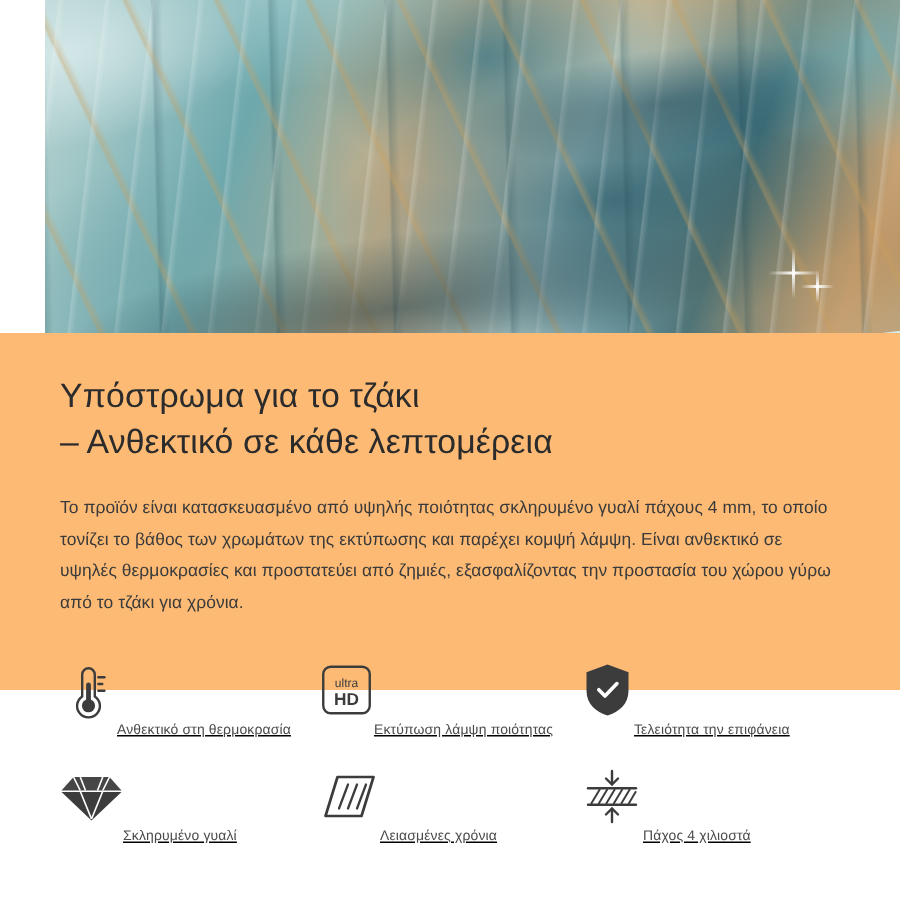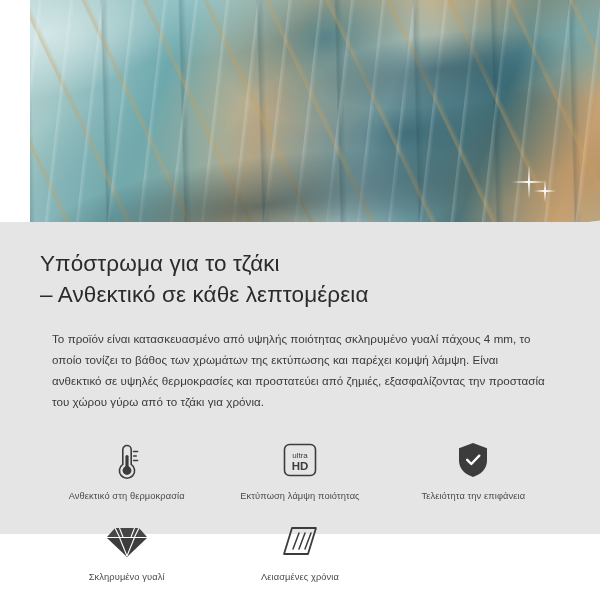--- a/index.html
+++ b/index.html
@@ -9,22 +9,22 @@
   body {
     width: 600px;
     height: 600px;
     background: #ffffff;
     font-family: "Liberation Sans", sans-serif;
     overflow: hidden;
   }
   .page {
     position: relative;
     width: 600px;
-    height: 534px;
-    background: #e5e5e5;
+    height: 460px;
+    background: #fdba74;
   }
 
   
   .hero {
     position: relative;
     width: 600px;
     height: 222px;
     overflow: hidden;
     background: #ffffff;
   }
@@ -128,37 +128,38 @@
     letter-spacing: 0.1px;
     margin: 0 0 18px 0;
   }
   .headline .line2 {
     display: block;
   }
   .body-text {
     color: #3a3a3a;
     font-size: 11.6px;
     line-height: 21px;
-    margin: 12px;
+    margin: 0;
     max-width: 516px;
     letter-spacing: 0.05px;
   }
 
   
   .features {
     margin-top: 26px;
     display: grid;
     grid-template-columns: repeat(3, 1fr);
     row-gap: 18px;
   }
   .feature {
     display: flex;
-    flex-direction: column;
-    align-items: center;
+    flex-direction: row;
+    align-items: flex-end;
     text-align: center;
+    text-decoration: underline;
   }
   .feature-icon {
     height: 44px;
     display: flex;
     align-items: center;
     justify-content: center;
     margin-bottom: 9px;
   }
   .feature-label {
     font-size: 9.3px;
@@ -259,16 +260,39 @@
             <g stroke="#3c3c3c" stroke-width="1.5" stroke-linecap="round">
               <line x1="13" y1="25" x2="19" y2="9"></line>
               <line x1="19" y1="25" x2="25" y2="9"></line>
               <line x1="25" y1="25" x2="31" y2="9"></line>
             </g>
           </svg>
         </div>
         <div class="feature-label">Λειασμένες χρόνια</div>
       </div>
 
+      <div class="feature">
+        <div class="feature-icon">
+          <svg width="42" height="40" viewBox="0 0 42 40">
+            <g stroke="#3c3c3c" stroke-width="1.6" stroke-linecap="round" fill="none">
+              <line x1="21" y1="3" x2="21" y2="11"></line>
+              <path d="M17 8 l4 4 l4 -4"></path>
+              <line x1="21" y1="37" x2="21" y2="29"></line>
+              <path d="M17 32 l4 -4 l4 4"></path>
+              <line x1="5" y1="14.5" x2="37" y2="14.5"></line>
+              <line x1="5" y1="25.5" x2="37" y2="25.5"></line>
+            </g>
+            <g stroke="#3c3c3c" stroke-width="1.3">
+              <line x1="7" y1="25" x2="13" y2="15"></line>
+              <line x1="12" y1="25" x2="18" y2="15"></line>
+              <line x1="17" y1="25" x2="23" y2="15"></line>
+              <line x1="22" y1="25" x2="28" y2="15"></line>
+              <line x1="27" y1="25" x2="33" y2="15"></line>
+              <line x1="32" y1="25" x2="37" y2="16.5"></line>
+            </g>
+          </svg>
+        </div>
+        <div class="feature-label">Πάχος 4 χιλιοστά</div>
+      </div>
 
     </div>
   </div>
 </div>
 
 </body></html>

